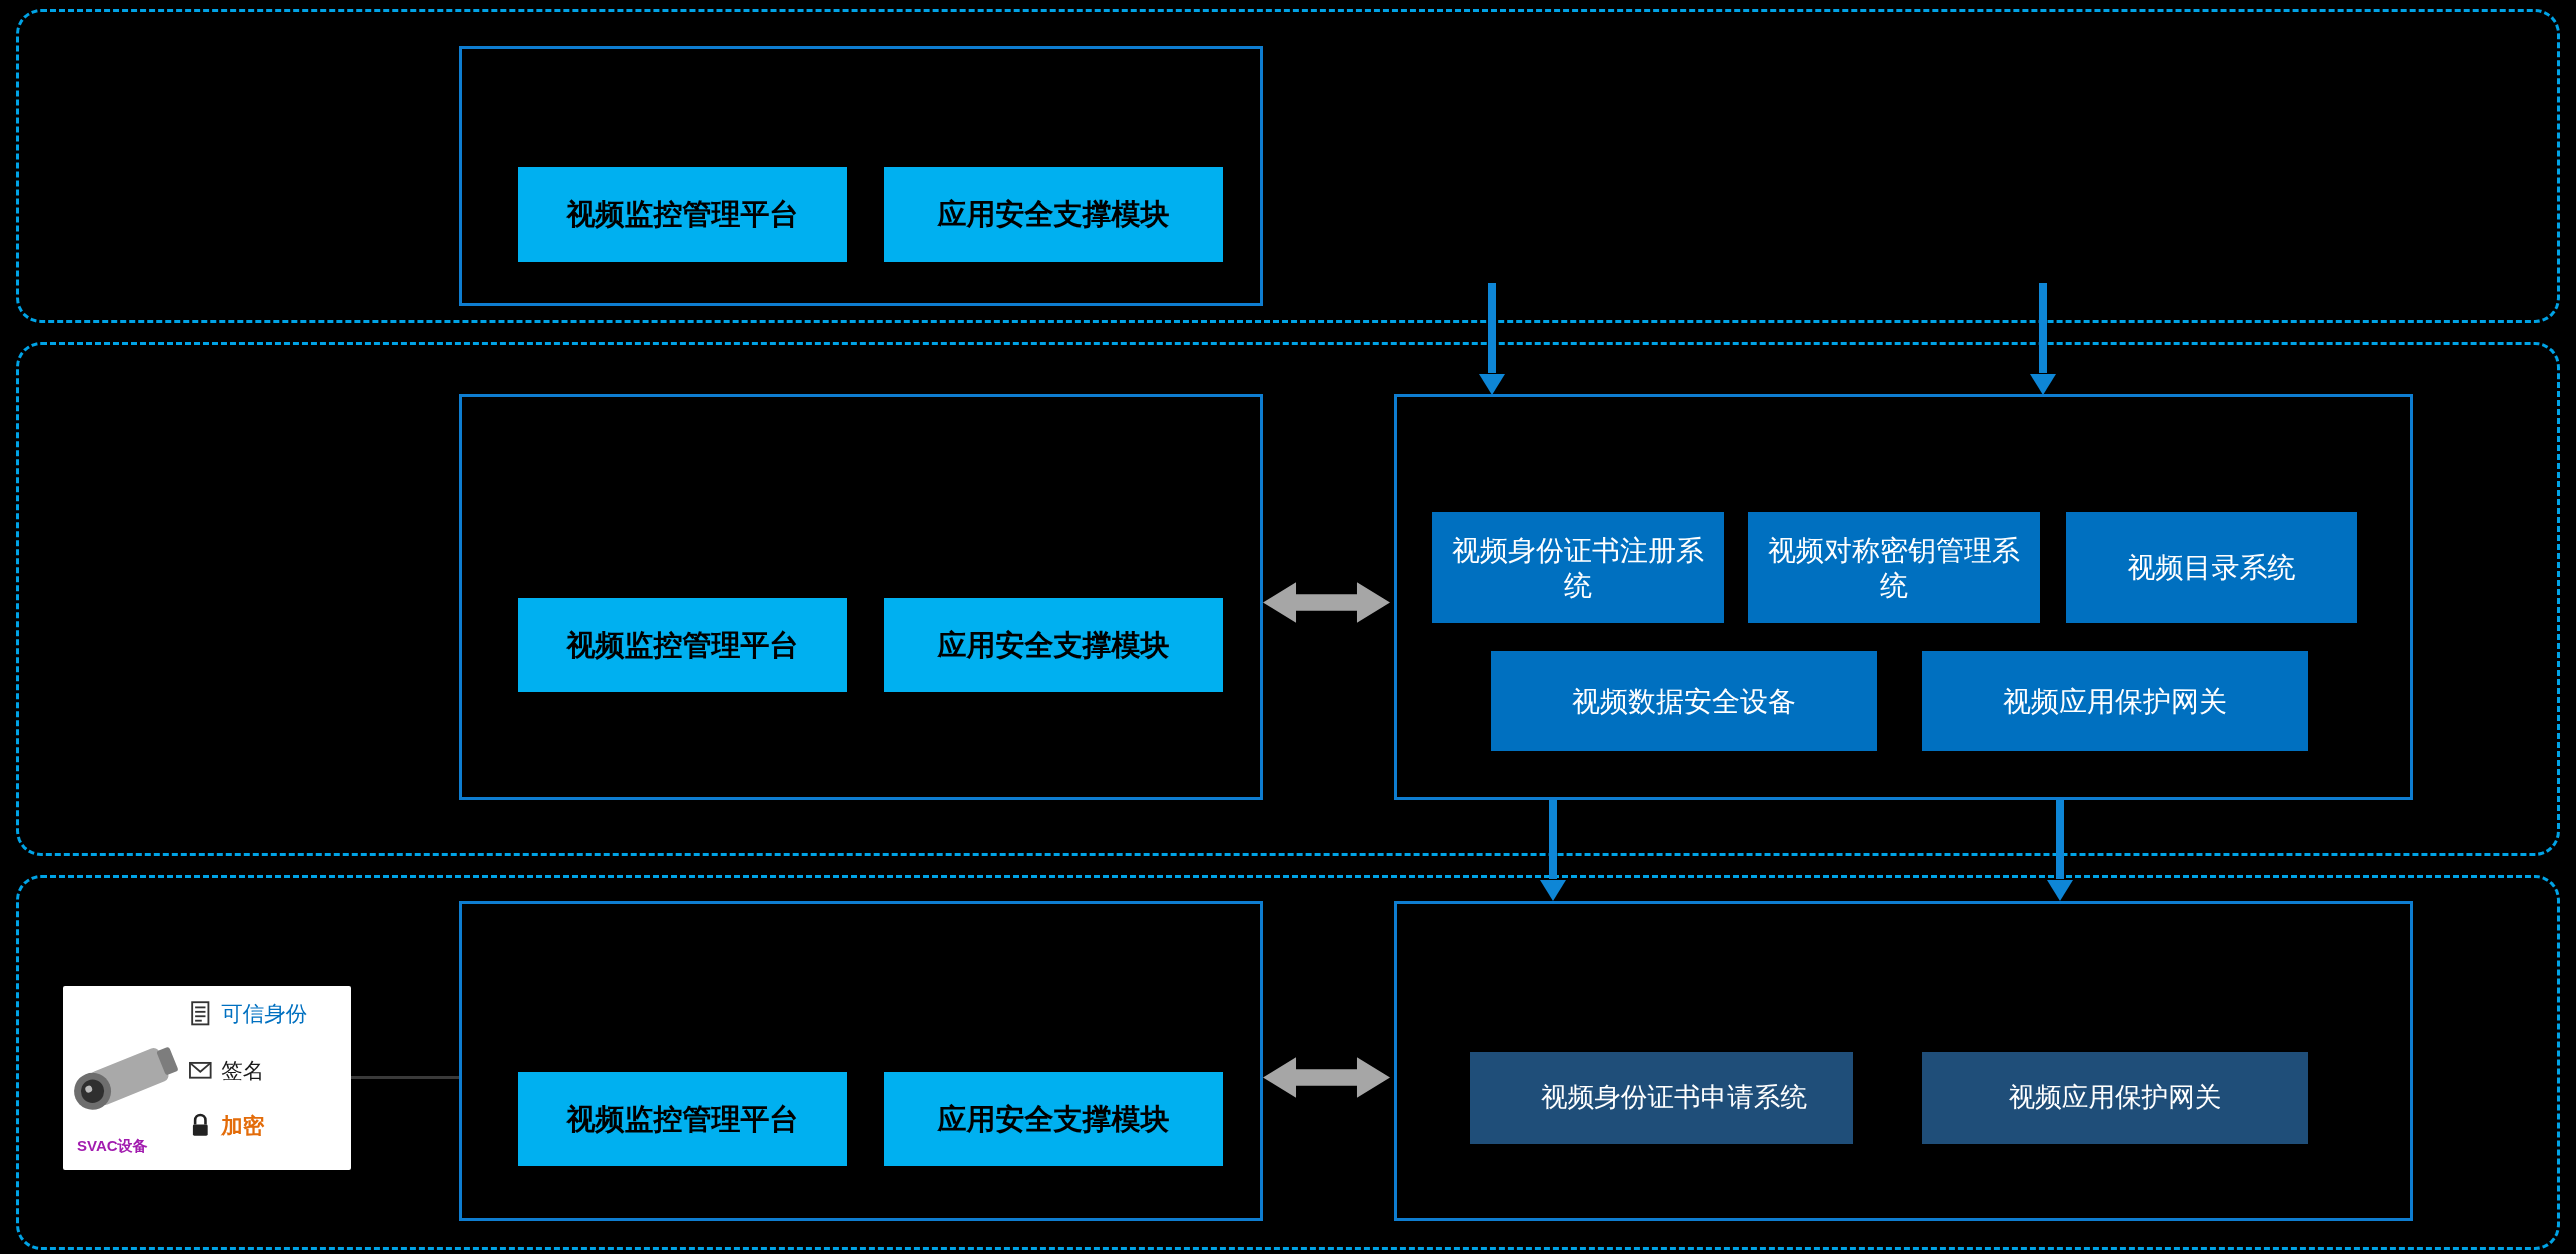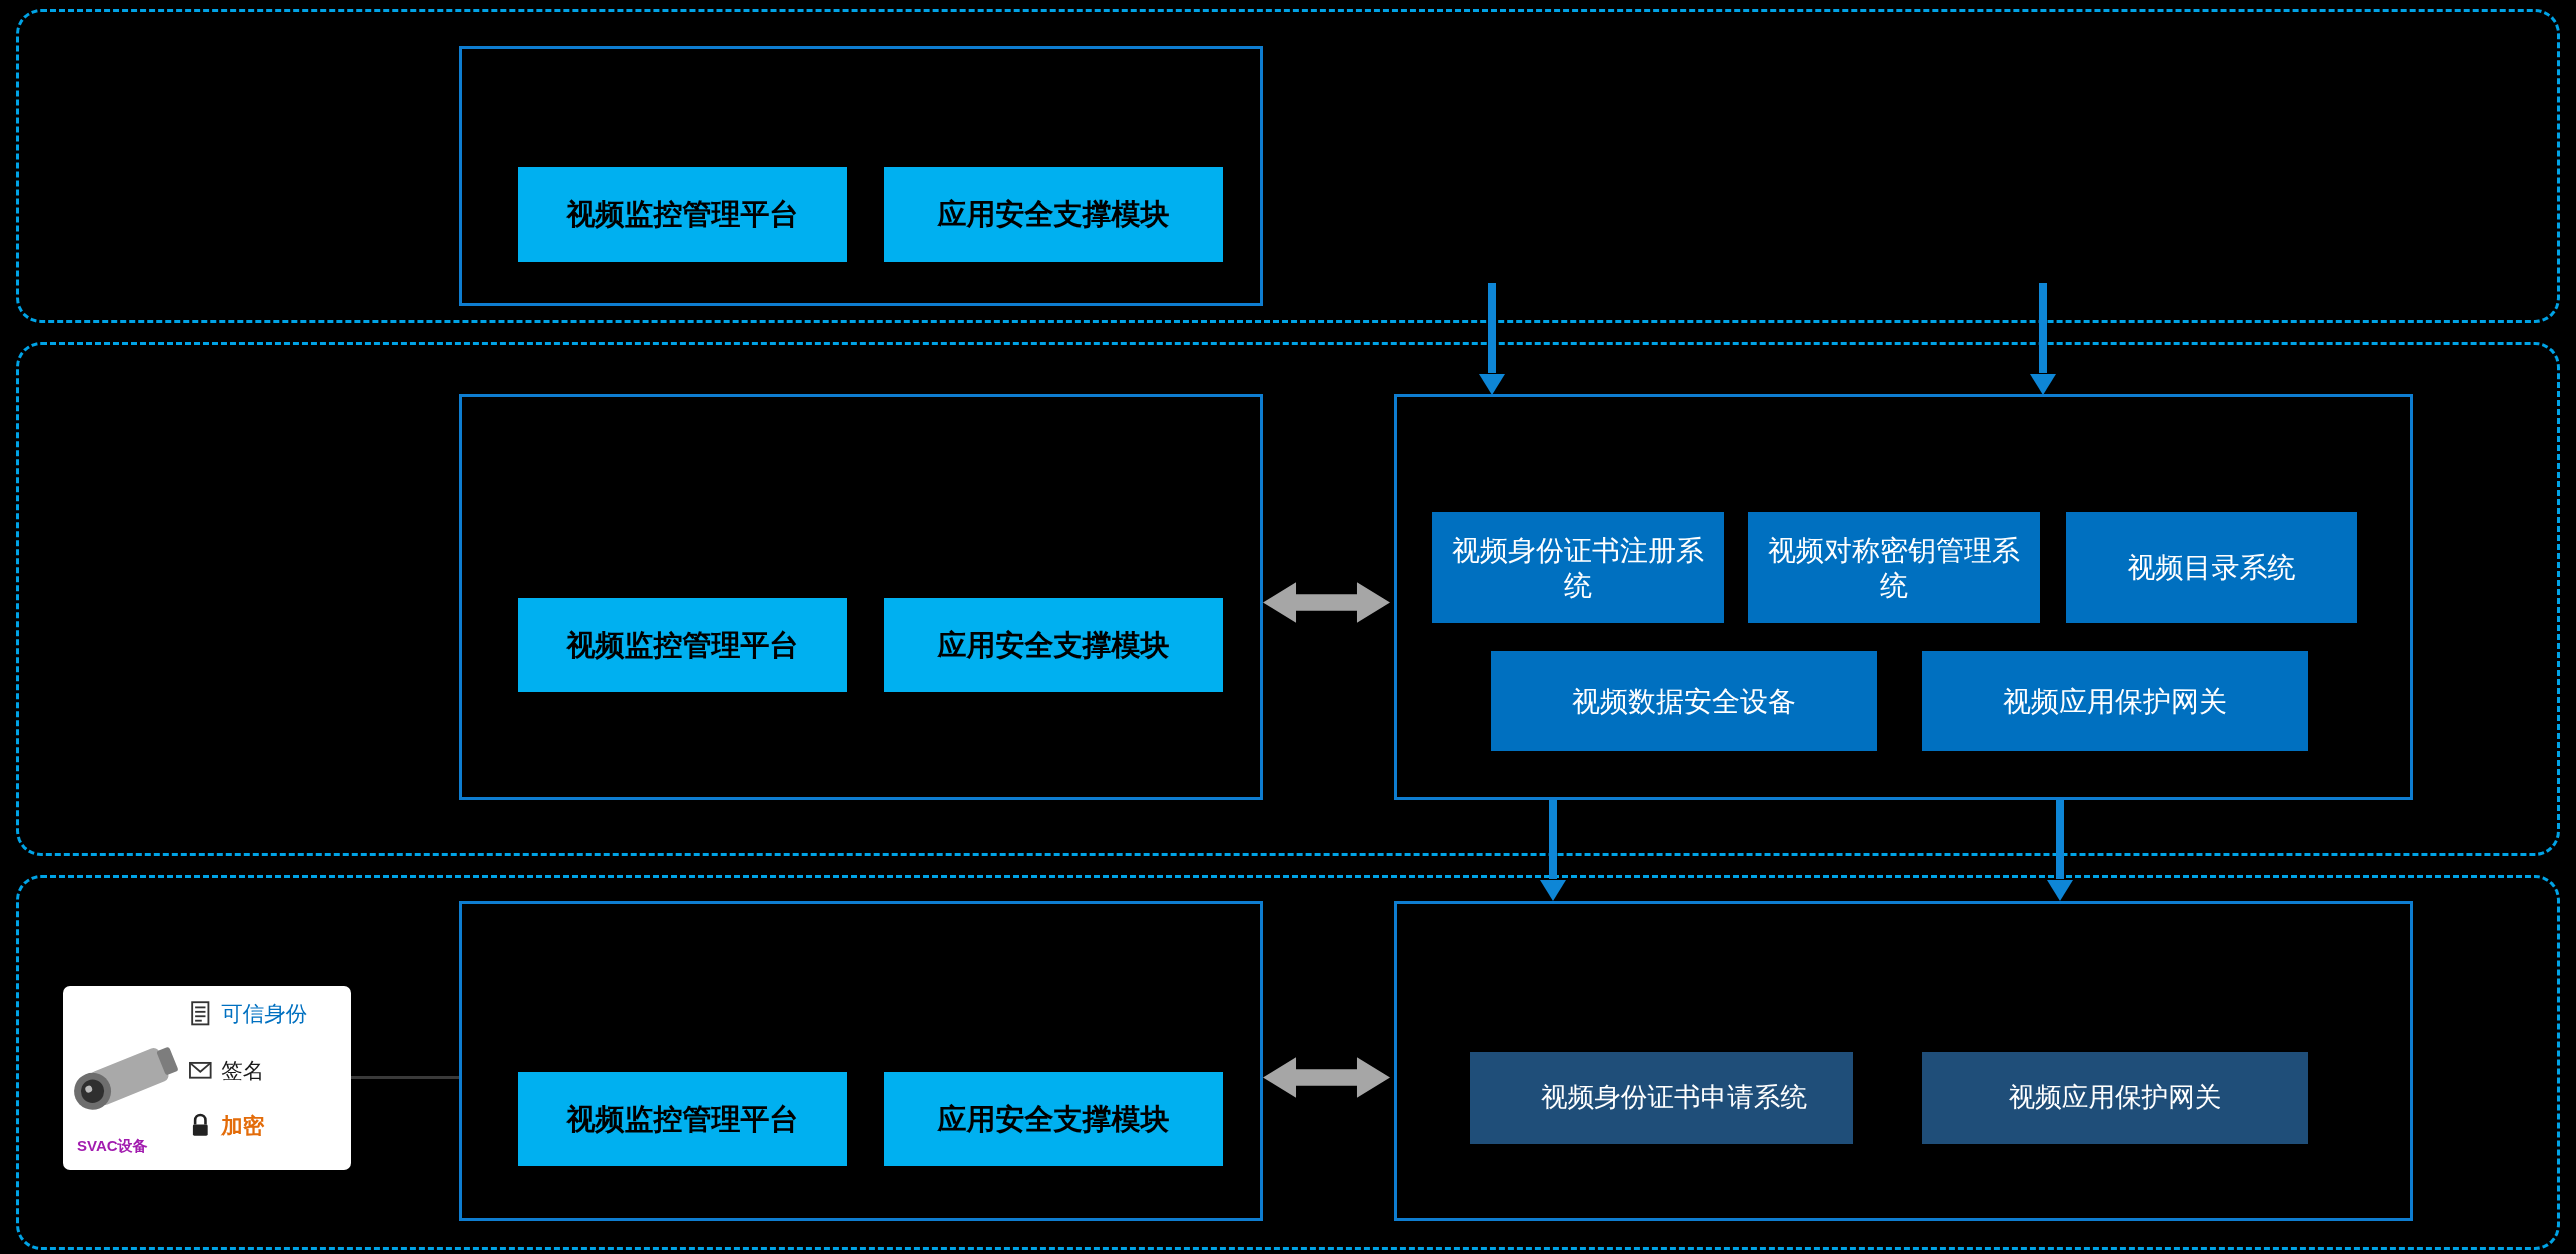--- a/index.html
+++ b/index.html
@@ -66,21 +66,21 @@
   #arr2{left:2039px;top:283px;height:90px;}
   #arr3{left:1549px;top:800px;height:79px;}
   #arr4{left:2056px;top:800px;height:79px;}
 
   
   .harrow{position:absolute;width:127px;height:51px;}
   #harrow1{left:1263px;top:577px;}
   #harrow2{left:1263px;top:1052px;}
 
   
-  #camera-panel{position:absolute;left:63px;top:986px;width:288px;height:184px;background:#ffffff;border-radius:7px;}
+  #camera-panel{position:absolute;left:63px;top:986px;width:288px;height:184px;background:#ffffff;border-radius:2px;}
   #cam-line{position:absolute;left:351px;top:1076px;width:108px;height:2.5px;background:#3a3a3a;}
   .camera-art{position:absolute;left:2.5px;top:37px;width:130px;height:104px;}
   .cam-row{position:absolute;left:124px;display:flex;align-items:center;gap:7.6px;font-size:21.5px;white-space:nowrap;}
   #cam-row1{top:12.7px;color:#0070C0;}
   #cam-row2{top:70px;color:#1a1a1a;}
   #cam-row3{top:125px;color:#E36C0A;font-weight:bold;}
   .cam-icon{width:26.6px;height:26.6px;flex:0 0 auto;}
   .cam-device{position:absolute;left:14px;top:151px;font-size:15px;font-weight:bold;color:#a21caf;}
 </style>
 </head>

